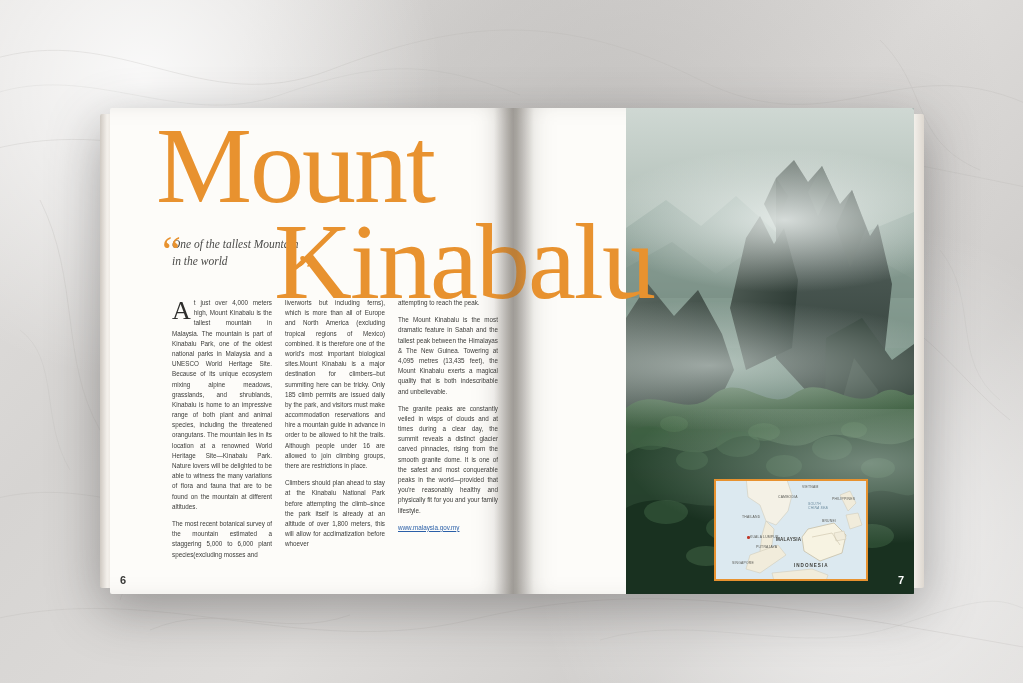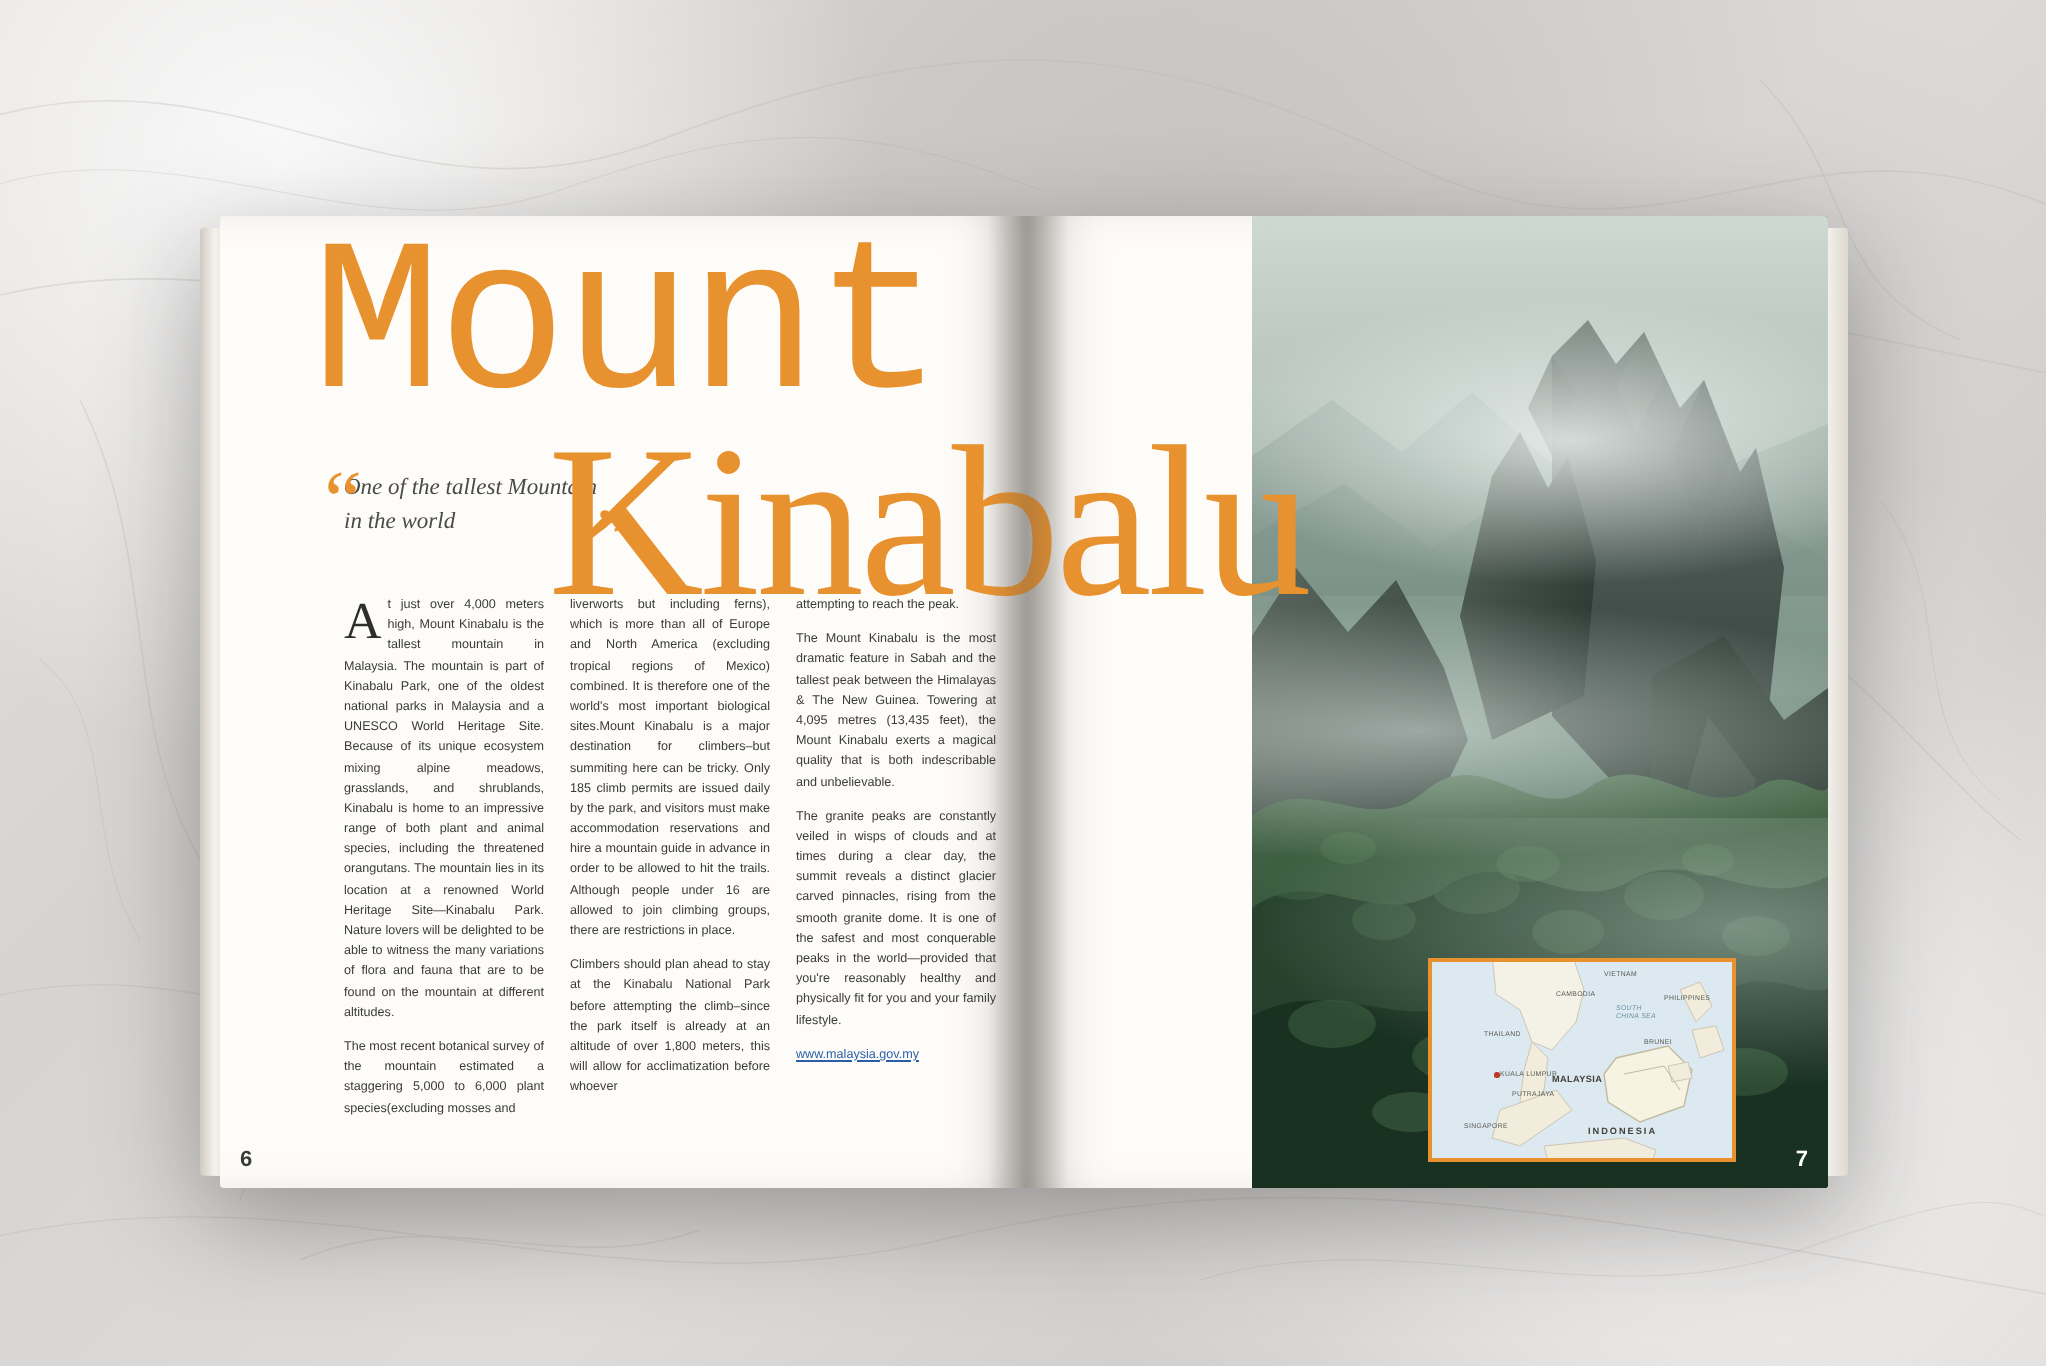--- a/index.html
+++ b/index.html
@@ -91,21 +91,20 @@
     color: #e8922f;
     line-height: 0.88;
     pointer-events: none;
   }
   .headline .l1 {
     position: absolute;
     left: 60px;
     top: 8px;
     font-size: 108px;
     letter-spacing: -2px;
-    font-family: Liberation Mono, monospace;
   }
   .headline .l2 {
     position: absolute;
     left: 178px;
     top: 104px;
     font-size: 108px;
     letter-spacing: -2px;
   }
 
   

